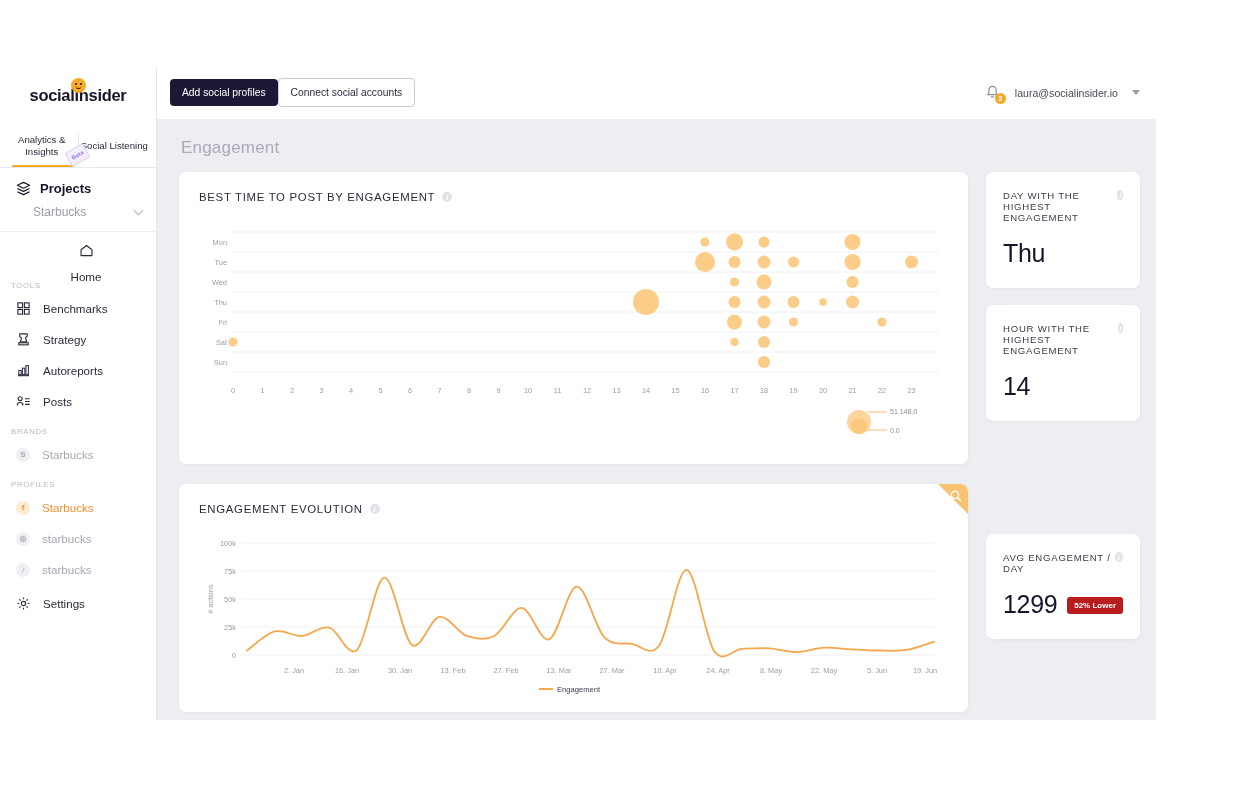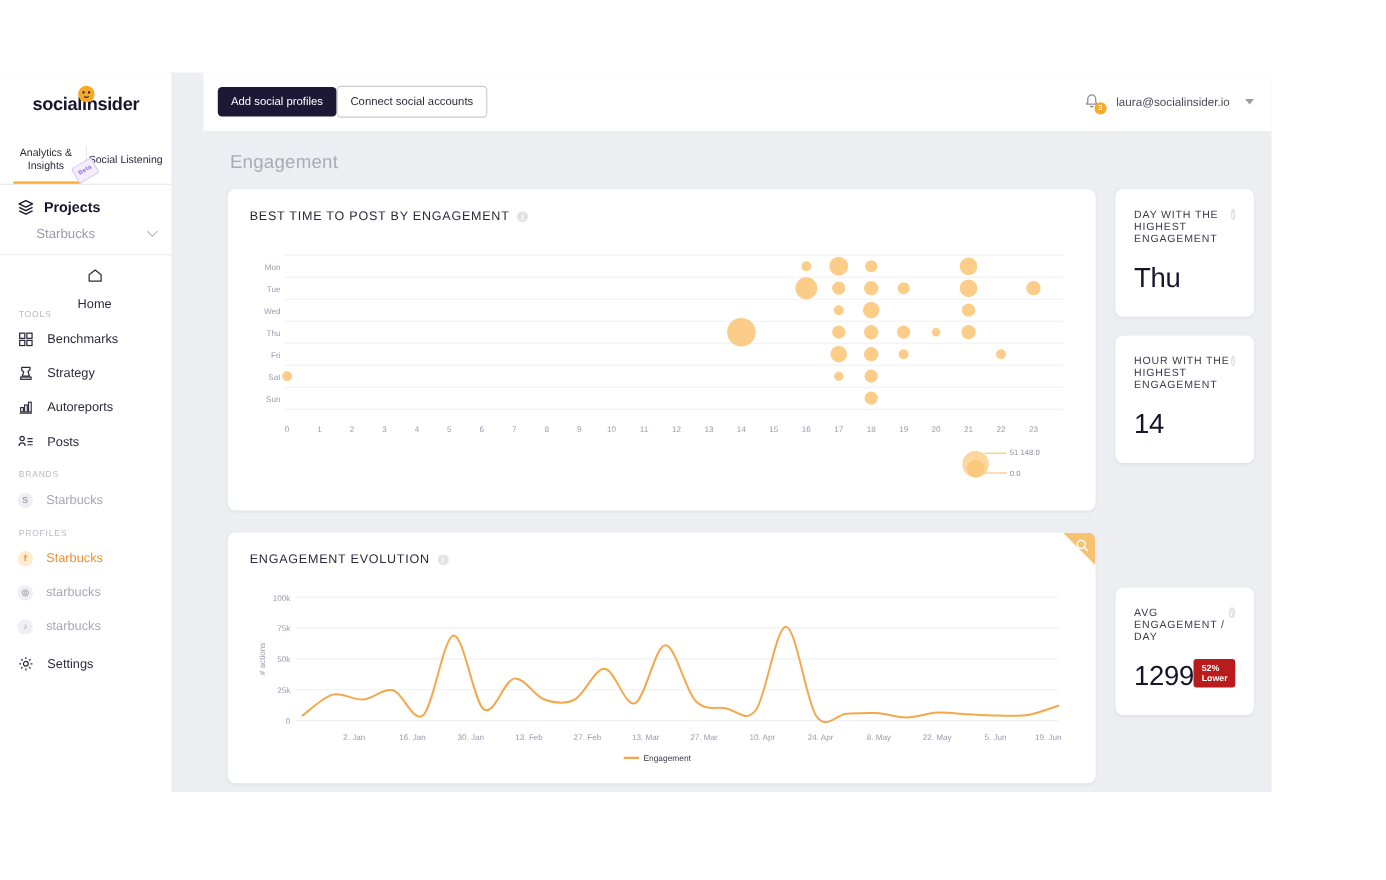--- a/index.html
+++ b/index.html
@@ -7,21 +7,20 @@
     width: 1260px; height: 800px;
     background: #ffffff;
     font-family: "Liberation Sans", sans-serif;
     overflow: hidden;
   }
   #app {
     position: absolute; left: 0; top: 66px;
     width: 1156px; height: 654px;
     background: #edeef1;
     display: flex;
-    gap: 28px;
   }
 
   
   .sidebar {
     width: 157px; height: 654px;
     background: #ffffff;
     border-right: 1px solid #e6e7eb;
     position: relative;
     flex: none;
   }
@@ -95,21 +94,21 @@
     display: flex; align-items: center; gap: 12px;
     height: 25px; padding-left: 16px; cursor: pointer; margin-top: 6px;
   }
   .nav-item .lbl { font-size: 11.6px; color: #2b2a3d; }
   .nav-item.dim .lbl { color: #a7a7b4; }
   .nav-item.active .lbl { color: #f0912c; }
   .ico { width: 15px; height: 15px; flex: none; display: block; }
 
   .sec-label {
     font-size: 7.8px; color: #b9b9c4; letter-spacing: 0.7px;
-    padding-left: 17px; margin-top: 13px; margin-bottom: 1px;
+    padding-left: 11px; margin-top: 13px; margin-bottom: 1px;
   }
   .avatar-chip {
     width: 14px; height: 14px; border-radius: 50%;
     background: #f0f0f4; color: #a4a4b2;
     font-size: 8px; display: flex; align-items: center; justify-content: center;
     flex: none; font-weight: 700;
   }
   .avatar-chip.fb { background: #fdeccf; color: #f0912c; }
   .avatar-chip.ig { background: #f0f0f4; }
   .avatar-chip.tt { background: #f0f0f4; }

